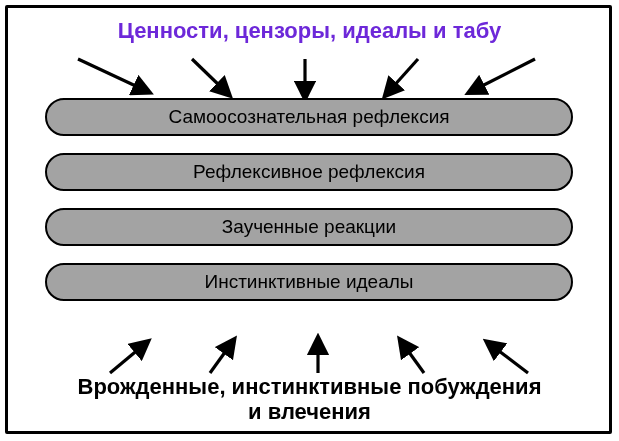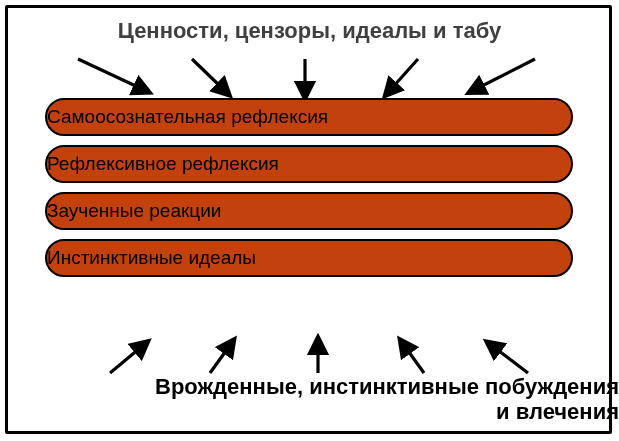--- a/index.html
+++ b/index.html
@@ -26,50 +26,51 @@
     box-sizing: border-box;
   }
   .top-caption {
     position: absolute;
     left: 0;
     top: 18px;
     width: 619px;
     text-align: center;
     font-size: 22px;
     font-weight: bold;
-    color: #404040;
+    color: #6d28d9;
     letter-spacing: 0px;
   }
   .bottom-caption {
     position: absolute;
     left: 0;
     top: 374px;
     width: 619px;
-    text-align: right;
+    text-align: center;
     font-size: 22px;
     font-weight: bold;
     color: #000000;
     line-height: 25px;
   }
   .layers {
     position: absolute;
     left: 45px;
     top: 98px;
     width: 528px;
   }
   .layer-box {
     position: relative;
     height: 38px;
-    margin-bottom: 9px;
+    margin-bottom: 17px;
     border: 2px solid #000000;
     border-radius: 19px;
-    background: #c2410c;
+    background: #a3a3a3;
     box-sizing: border-box;
     display: flex;
     align-items: center;
+    justify-content: center;
   }
   .layer-label {
     font-size: 19px;
     color: #000000;
     white-space: nowrap;
   }
   svg.arrows {
     position: absolute;
     left: 0;
     top: 0;

